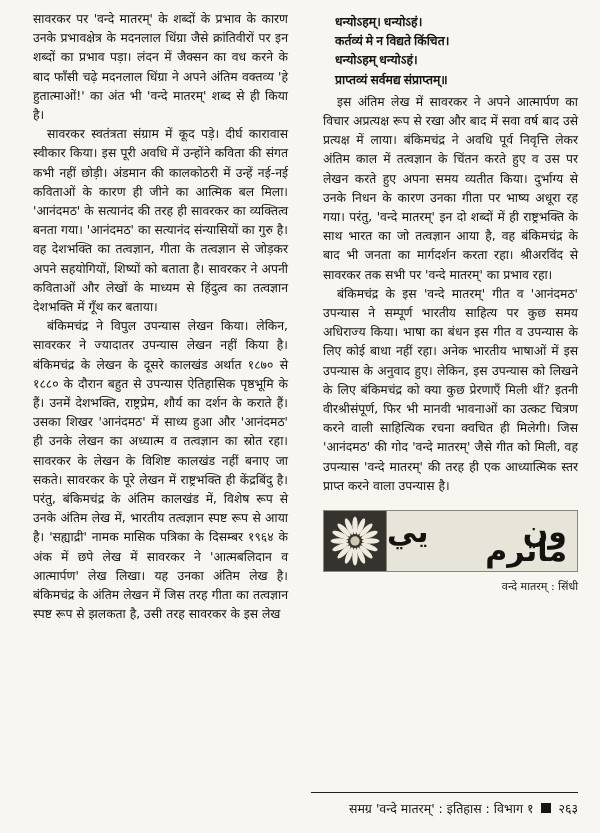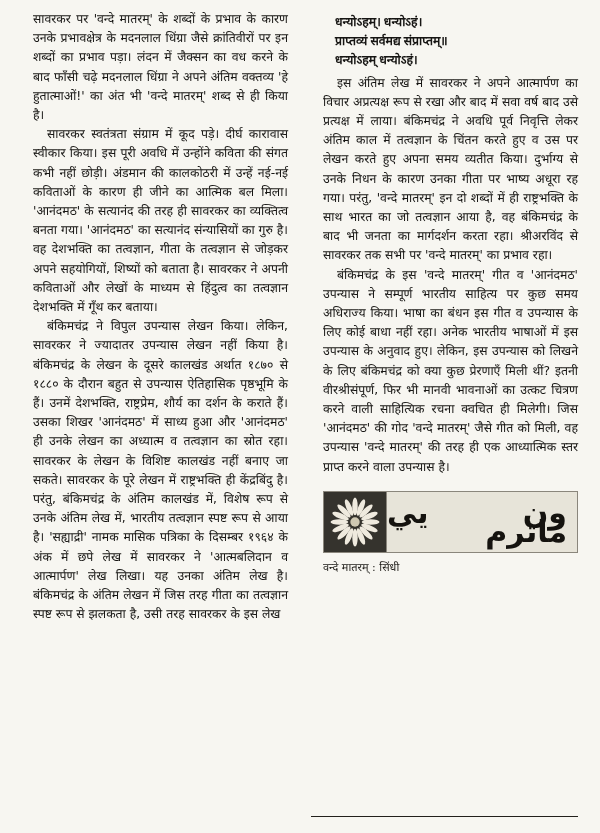--- a/index.html
+++ b/index.html
@@ -52,20 +52,21 @@
     flex: 1;
     display: flex; align-items: center; justify-content: center;
     direction: rtl;
     font-size: 30px;
     font-weight: bold;
     color: #15130f;
     background: #e7e4d9;
     padding-right: 10px;
   }
   .caption {
+    text-align: right;
     font-size: 11px;
     margin-top: 5px;
     color: #22201c;
   }
   .footer {
     position: absolute;
     left: 33px; right: 22px;
     bottom: 16px;
   }
   .footer-rule {
@@ -96,22 +97,23 @@
     <div class="column">
       <p class="para">सावरकर पर 'वन्दे मातरम्' के शब्दों के प्रभाव के कारण उनके प्रभावक्षेत्र के मदनलाल धिंग्रा जैसे क्रांतिवीरों पर इन शब्दों का प्रभाव पड़ा। लंदन में जैक्सन का वध करने के बाद फाँसी चढ़े मदनलाल धिंग्रा ने अपने अंतिम वक्तव्य 'हे हुतात्माओं!' का अंत भी 'वन्दे मातरम्' शब्द से ही किया है।</p>
       <p class="para indent">सावरकर स्वतंत्रता संग्राम में कूद पड़े। दीर्घ कारावास स्वीकार किया। इस पूरी अवधि में उन्होंने कविता की संगत कभी नहीं छोड़ी। अंडमान की कालकोठरी में उन्हें नई-नई कविताओं के कारण ही जीने का आत्मिक बल मिला। 'आनंदमठ' के सत्यानंद की तरह ही सावरकर का व्यक्तित्व बनता गया। 'आनंदमठ' का सत्यानंद संन्यासियों का गुरु है। वह देशभक्ति का तत्वज्ञान, गीता के तत्वज्ञान से जोड़कर अपने सहयोगियों, शिष्यों को बताता है। सावरकर ने अपनी कविताओं और लेखों के माध्यम से हिंदुत्व का तत्वज्ञान देशभक्ति में गूँथ कर बताया।</p>
       <p class="para indent">बंकिमचंद्र ने विपुल उपन्यास लेखन किया। लेकिन, सावरकर ने ज्यादातर उपन्यास लेखन नहीं किया है। बंकिमचंद्र के लेखन के दूसरे कालखंड अर्थात १८७० से १८८० के दौरान बहुत से उपन्यास ऐतिहासिक पृष्ठभूमि के हैं। उनमें देशभक्ति, राष्ट्रप्रेम, शौर्य का दर्शन के कराते हैं। उसका शिखर 'आनंदमठ' में साध्य हुआ और 'आनंदमठ' ही उनके लेखन का अध्यात्म व तत्वज्ञान का स्रोत रहा। सावरकर के लेखन के विशिष्ट कालखंड नहीं बनाए जा सकते। सावरकर के पूरे लेखन में राष्ट्रभक्ति ही केंद्रबिंदु है। परंतु, बंकिमचंद्र के अंतिम कालखंड में, विशेष रूप से उनके अंतिम लेख में, भारतीय तत्वज्ञान स्पष्ट रूप से आया है। 'सह्याद्री' नामक मासिक पत्रिका के दिसम्बर १९६४ के अंक में छपे लेख में सावरकर ने 'आत्मबलिदान व आत्मार्पण' लेख लिखा। यह उनका अंतिम लेख है। बंकिमचंद्र के अंतिम लेखन में जिस तरह गीता का तत्वज्ञान स्पष्ट रूप से झलकता है, उसी तरह सावरकर के इस लेख</p>
     </div>
 
     <div class="column">
 
       <div class="verse">
         <div class="verse-line">धन्योऽहम्। धन्योऽहं।</div>
+        <div class="verse-line">कर्तव्यं मे न विद्यते किंचित।</div>
+        <div class="verse-line">धन्योऽहम् धन्योऽहं।</div>
         <div class="verse-line">प्राप्तव्यं सर्वमद्य संप्राप्तम्॥</div>
-        <div class="verse-line">धन्योऽहम् धन्योऽहं।</div>
       </div>
 
       <p class="para indent">इस अंतिम लेख में सावरकर ने अपने आत्मार्पण का विचार अप्रत्यक्ष रूप से रखा और बाद में सवा वर्ष बाद उसे प्रत्यक्ष में लाया। बंकिमचंद्र ने अवधि पूर्व निवृत्ति लेकर अंतिम काल में तत्वज्ञान के चिंतन करते हुए व उस पर लेखन करते हुए अपना समय व्यतीत किया। दुर्भाग्य से उनके निधन के कारण उनका गीता पर भाष्य अधूरा रह गया। परंतु, 'वन्दे मातरम्' इन दो शब्दों में ही राष्ट्रभक्ति के साथ भारत का जो तत्वज्ञान आया है, वह बंकिमचंद्र के बाद भी जनता का मार्गदर्शन करता रहा। श्रीअरविंद से सावरकर तक सभी पर 'वन्दे मातरम्' का प्रभाव रहा।</p>
       <p class="para indent">बंकिमचंद्र के इस 'वन्दे मातरम्' गीत व 'आनंदमठ' उपन्यास ने सम्पूर्ण भारतीय साहित्य पर कुछ समय अधिराज्य किया। भाषा का बंधन इस गीत व उपन्यास के लिए कोई बाधा नहीं रहा। अनेक भारतीय भाषाओं में इस उपन्यास के अनुवाद हुए। लेकिन, इस उपन्यास को लिखने के लिए बंकिमचंद्र को क्या कुछ प्रेरणाएँ मिली थीं? इतनी वीरश्रीसंपूर्ण, फिर भी मानवी भावनाओं का उत्कट चित्रण करने वाली साहित्यिक रचना क्वचित ही मिलेगी। जिस 'आनंदमठ' की गोद 'वन्दे मातरम्' जैसे गीत को मिली, वह उपन्यास 'वन्दे मातरम्' की तरह ही एक आध्यात्मिक स्तर प्राप्त करने वाला उपन्यास है।</p>
 
       <div class="figure">
         <div class="flower-box">
           <svg viewBox="0 0 48 48" width="50" height="50" aria-hidden="true">
             <g fill="#efead c" fill-opacity="0"></g>
             <g fill="#efeade">
@@ -138,15 +140,18 @@
         <div class="calligraphy" dir="rtl">ون يي ماترم</div>
       </div>
 
       <div class="caption">वन्दे मातरम् : सिंधी</div>
     </div>
 
   </div>
 
   <div class="footer">
     <div class="footer-rule"></div>
+    <div class="footer-text">
+      <span>समग्र 'वन्दे मातरम्' : इतिहास : विभाग १</span><span class="sq"></span><span>२६३</span>
+    </div>
   </div>
 
 </div>
 
 </body></html>

